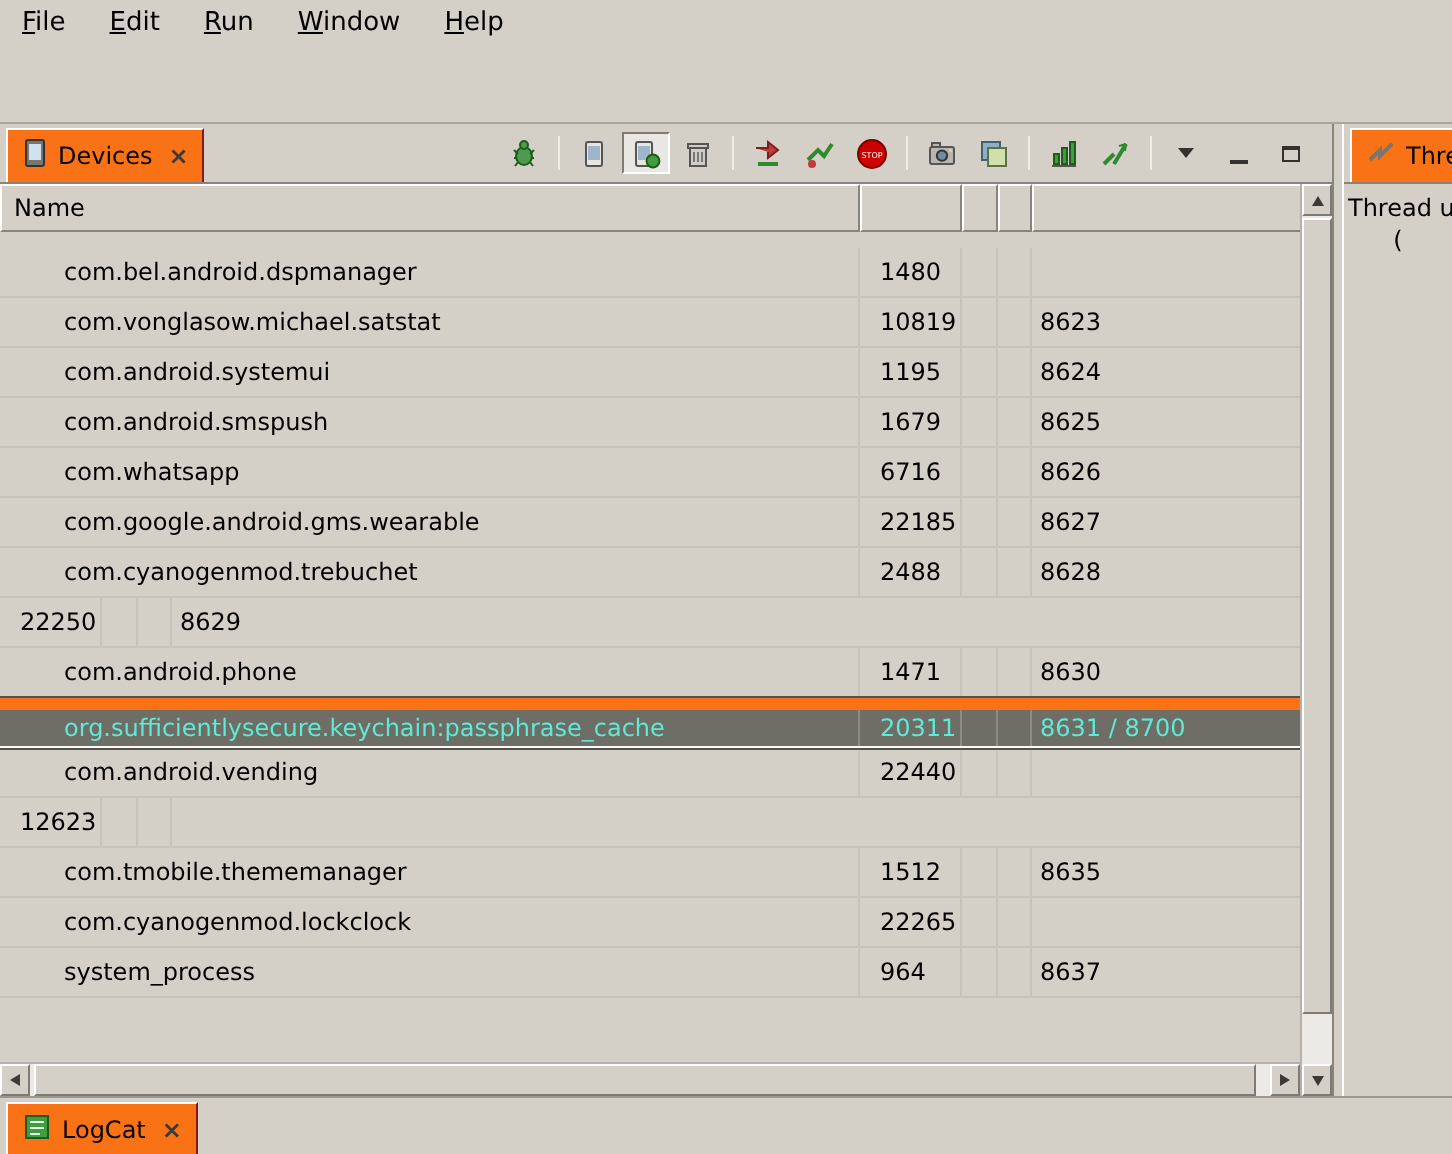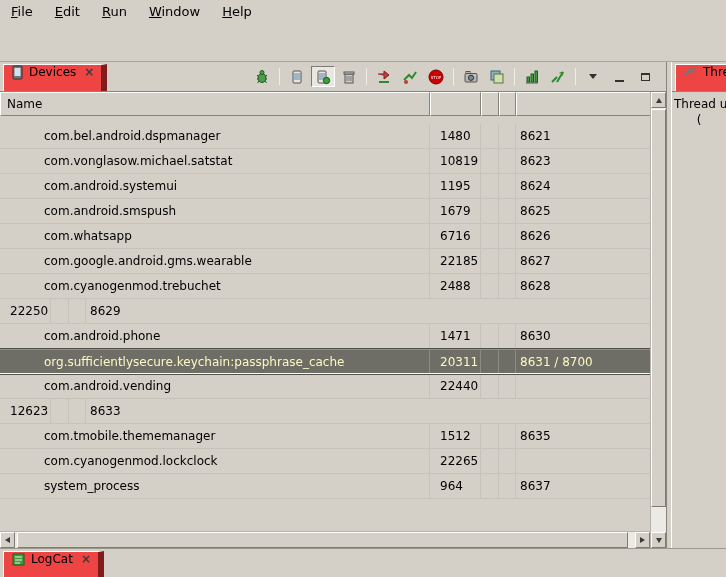--- a/index.html
+++ b/index.html
@@ -12,47 +12,47 @@
   .menu-item::first-letter{text-decoration:underline}
   .toolbar-strip{height:36px;border-bottom:1px solid #a9a69f}
 
   
   .main{position:absolute;top:62px;left:0;width:726px;height:486px;display:flex}
   .devices-panel{width:666px;display:flex;flex-direction:column;position:relative;overflow:hidden}
   .splitter{width:6px;background:#d4d0c8;border-left:1px solid #87847d;border-right:1px solid #ffffff}
   .threads-panel{flex:1;display:flex;flex-direction:column;overflow:hidden}
 
   .panel-header{height:29px;position:relative;white-space:nowrap}
-  .tab{display:inline-flex;gap:5px;height:27px;margin-left:3px;margin-top:2px;padding:0 7px;background:#ef4444;border-top:1px solid #fff;border-left:1px solid #fff;border-right:6px solid #7f1d1d;font-size:12px;white-space:nowrap}
+  .tab{display:inline-flex;align-items:center;gap:5px;height:27px;margin-left:3px;margin-top:2px;padding:0 7px;background:#f97316;border-top:1px solid #fff;border-left:1px solid #fff;border-right:1px solid #7f1d1d;font-size:12px;white-space:nowrap}
   .tab-close{color:#3a3a3a;font-size:12px;font-weight:bold;margin-left:3px}
 
   
   .icons{position:absolute;right:8px;top:4px;display:flex;align-items:center}
   .tbtn{width:24px;height:21px;display:flex;align-items:center;justify-content:center;border:1px solid transparent;margin:0 1px}
   .tbtn.pressed{background:#e9e7e1;border-color:#7e7b74 #fff #fff #7e7b74}
   .tsep{width:1px;height:17px;background:#9b988f;border-right:1px solid #efede8;margin:0 4px}
   .chev{width:0;height:0;border-left:4px solid transparent;border-right:4px solid transparent;border-top:5px solid #33322e}
   .minbar{width:9px;height:2px;background:#33322e;margin-top:8px}
   .maxbox{width:9px;height:8px;border:1px solid #33322e;border-top-width:2px}
 
   
   .table-area{flex:1;position:relative;border-top:1px solid #87847d;background:#d4d0c8}
   .table-content{position:absolute;left:0;top:0;right:16px;bottom:17px;overflow:hidden;display:flex;flex-direction:column}
   .thead{display:flex;height:24px;flex:none}
   .th{background:#d4d0c8;border-top:1px solid #fdfdfb;border-left:1px solid #fdfdfb;border-right:1px solid #87847d;border-bottom:1px solid #87847d;display:flex;align-items:center;overflow:hidden}
   .rows-pad{height:8px;flex:none}
   .row{display:flex;height:25px;flex:none;border-bottom:1px solid #c6c3bc;background:#d4d0c8}
   .cell{display:flex;align-items:center;border-right:1px solid #c6c3bc;overflow:hidden;white-space:nowrap}
-  .c-name{width:430px;padding-left:44px}
+  .c-name{width:430px;padding-left:32px}
   .th.c-name{padding-left:6px}
   .c-pid{width:51px;padding-left:10px}
   .c-s1{width:18px}
   .c-s2{width:17px}
   .c-port{flex:1;padding-left:4px;border-right:none !important}
-  .row.selected{background:#6e6d66;color:#fef9c3;border-top:1px solid #f97316;border-bottom:1px solid #fbfaf6;box-shadow:0 -1px 0 #53514b,0 1px 0 #53514b;position:relative;z-index:2}
+  .row.selected{background:#6e6d66;color:#5eead4;border-top:6px solid #f97316;border-bottom:1px solid #fbfaf6;box-shadow:0 -1px 0 #53514b,0 1px 0 #53514b;position:relative;z-index:2}
   .row.selected .cell{border-right-color:#8d8b83}
 
   
   .vscroll{position:absolute;top:0;right:0;bottom:0;width:16px;background:#eceae4;border-left:1px solid #b5b2ab}
   .hscroll{position:absolute;left:0;right:16px;bottom:0;height:17px;background:#eceae4;border-top:1px solid #b5b2ab}
   .sb-btn{position:absolute;width:15px;height:16px;background:#d4d0c8;border:1px solid;border-color:#fff #7e7b74 #7e7b74 #fff;display:flex;align-items:center;justify-content:center}
   .vscroll .sb-up{top:0;left:0}
   .vscroll .sb-down{bottom:0;left:0}
   .hscroll .sb-left{left:0;top:0}
   .hscroll .sb-right{right:0;top:0}
@@ -197,21 +197,20 @@
             <div class="th c-s2"></div>
             <div class="th c-port"></div>
           </div>
           <div class="rows-pad"></div>
           <div>
               <div class="row">
     <div class="cell c-name">com.bel.android.dspmanager</div>
     <div class="cell c-pid">1480</div>
     <div class="cell c-s1"></div>
     <div class="cell c-s2"></div>
-    <div class="cell c-port">8621</div>
   </div>
               <div class="row">
     <div class="cell c-name">com.vonglasow.michael.satstat</div>
     <div class="cell c-pid">10819</div>
     <div class="cell c-s1"></div>
     <div class="cell c-s2"></div>
     <div class="cell c-port">8623</div>
   </div>
               <div class="row">
     <div class="cell c-name">com.android.systemui</div>
@@ -271,21 +270,20 @@
               <div class="row">
     <div class="cell c-name">com.android.vending</div>
     <div class="cell c-pid">22440</div>
     <div class="cell c-s1"></div>
     <div class="cell c-s2"></div>
   </div>
               <div class="row">
     <div class="cell c-pid">12623</div>
     <div class="cell c-s1"></div>
     <div class="cell c-s2"></div>
-    <div class="cell c-port">8633</div>
   </div>
               <div class="row">
     <div class="cell c-name">com.tmobile.thememanager</div>
     <div class="cell c-pid">1512</div>
     <div class="cell c-s1"></div>
     <div class="cell c-s2"></div>
     <div class="cell c-port">8635</div>
   </div>
               <div class="row">
     <div class="cell c-name">com.cyanogenmod.lockclock</div>

